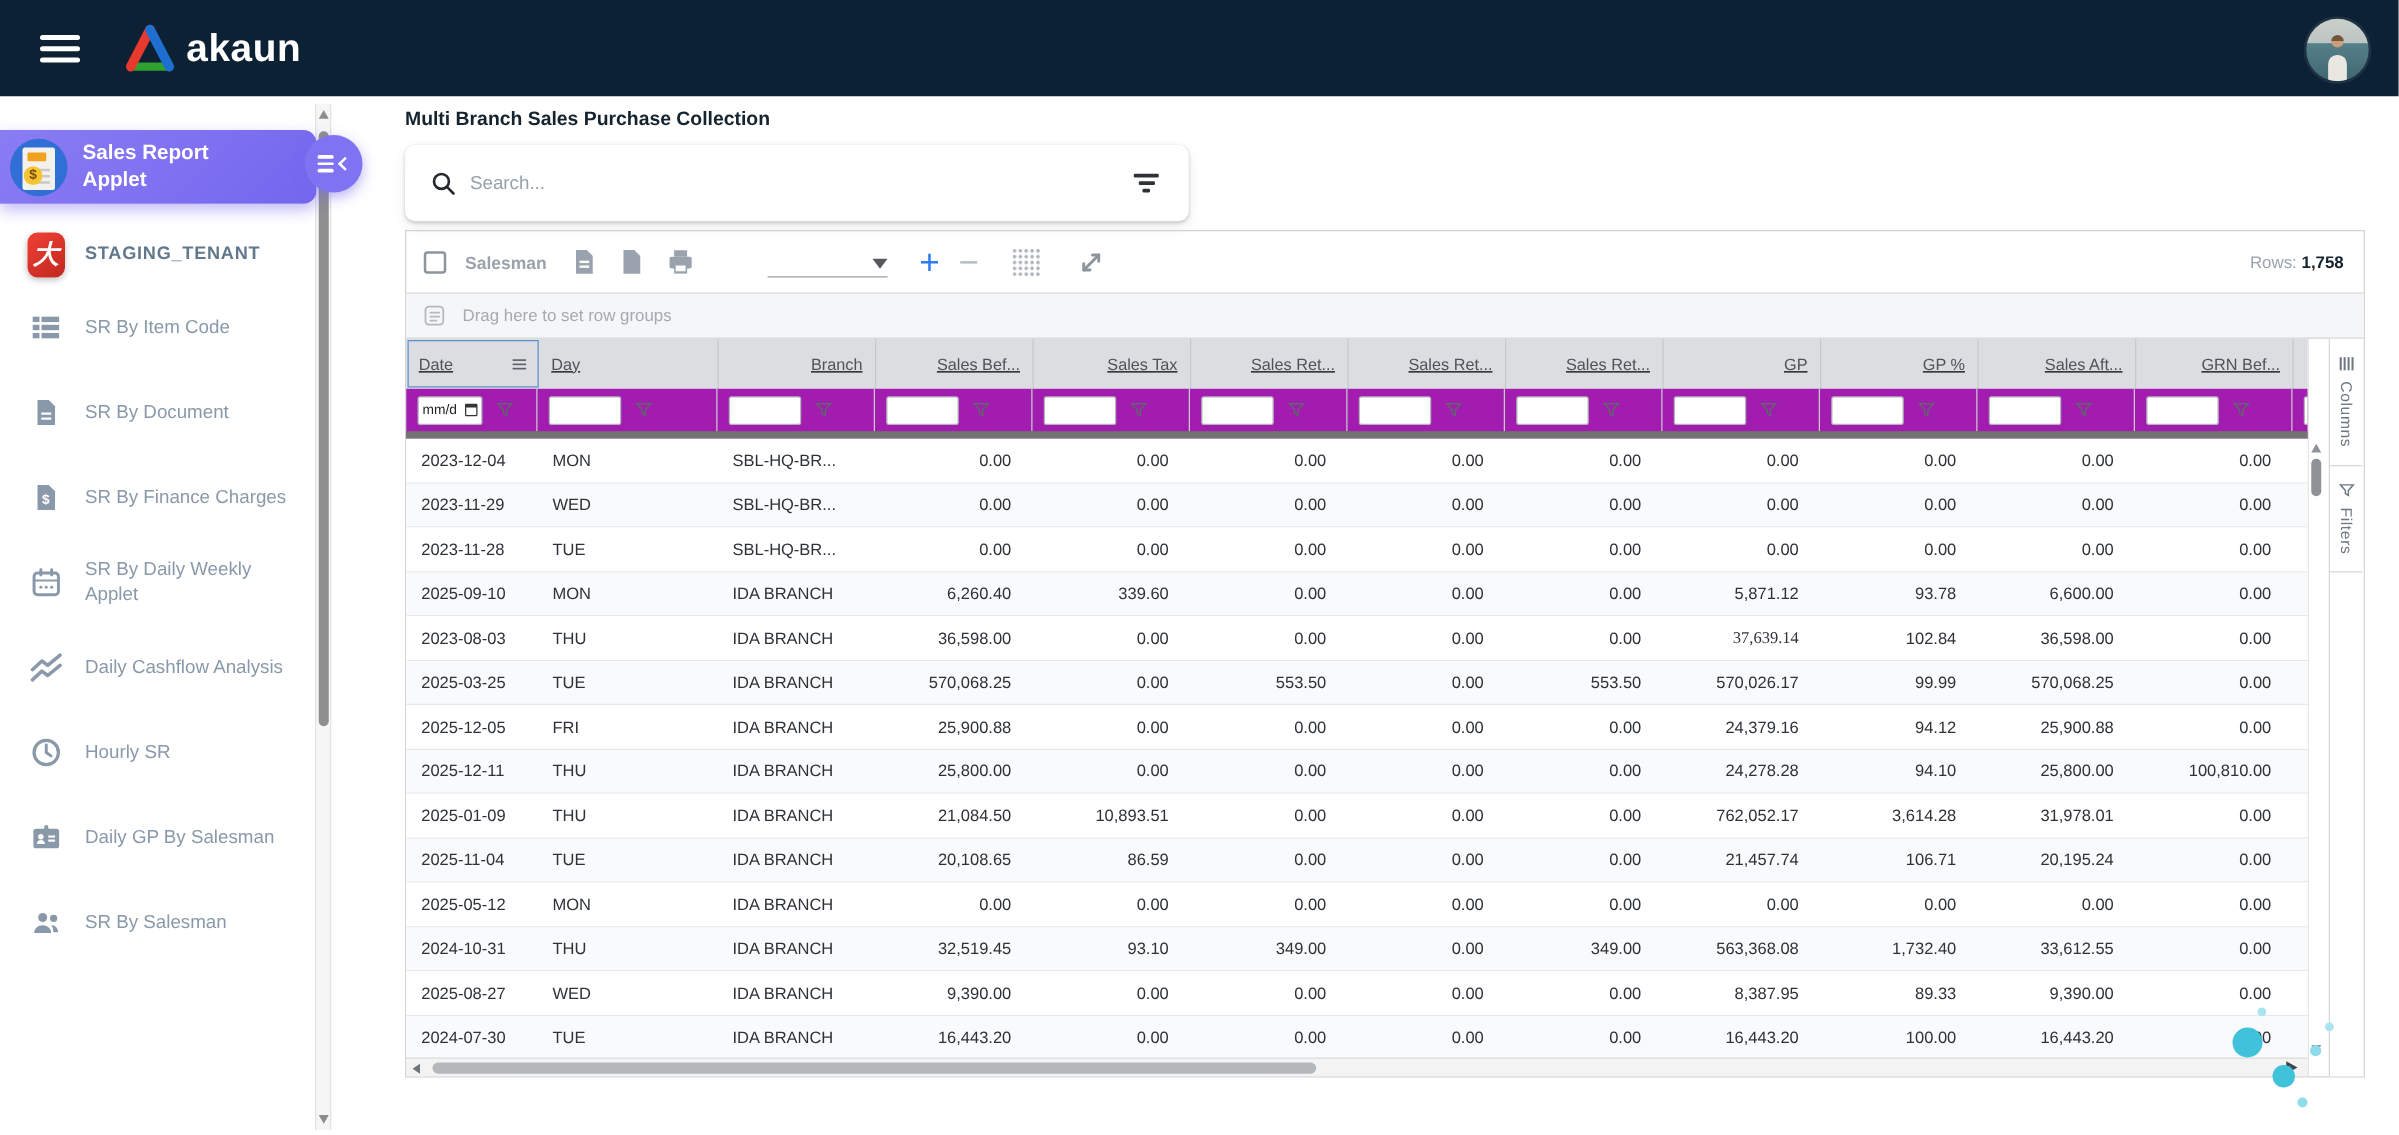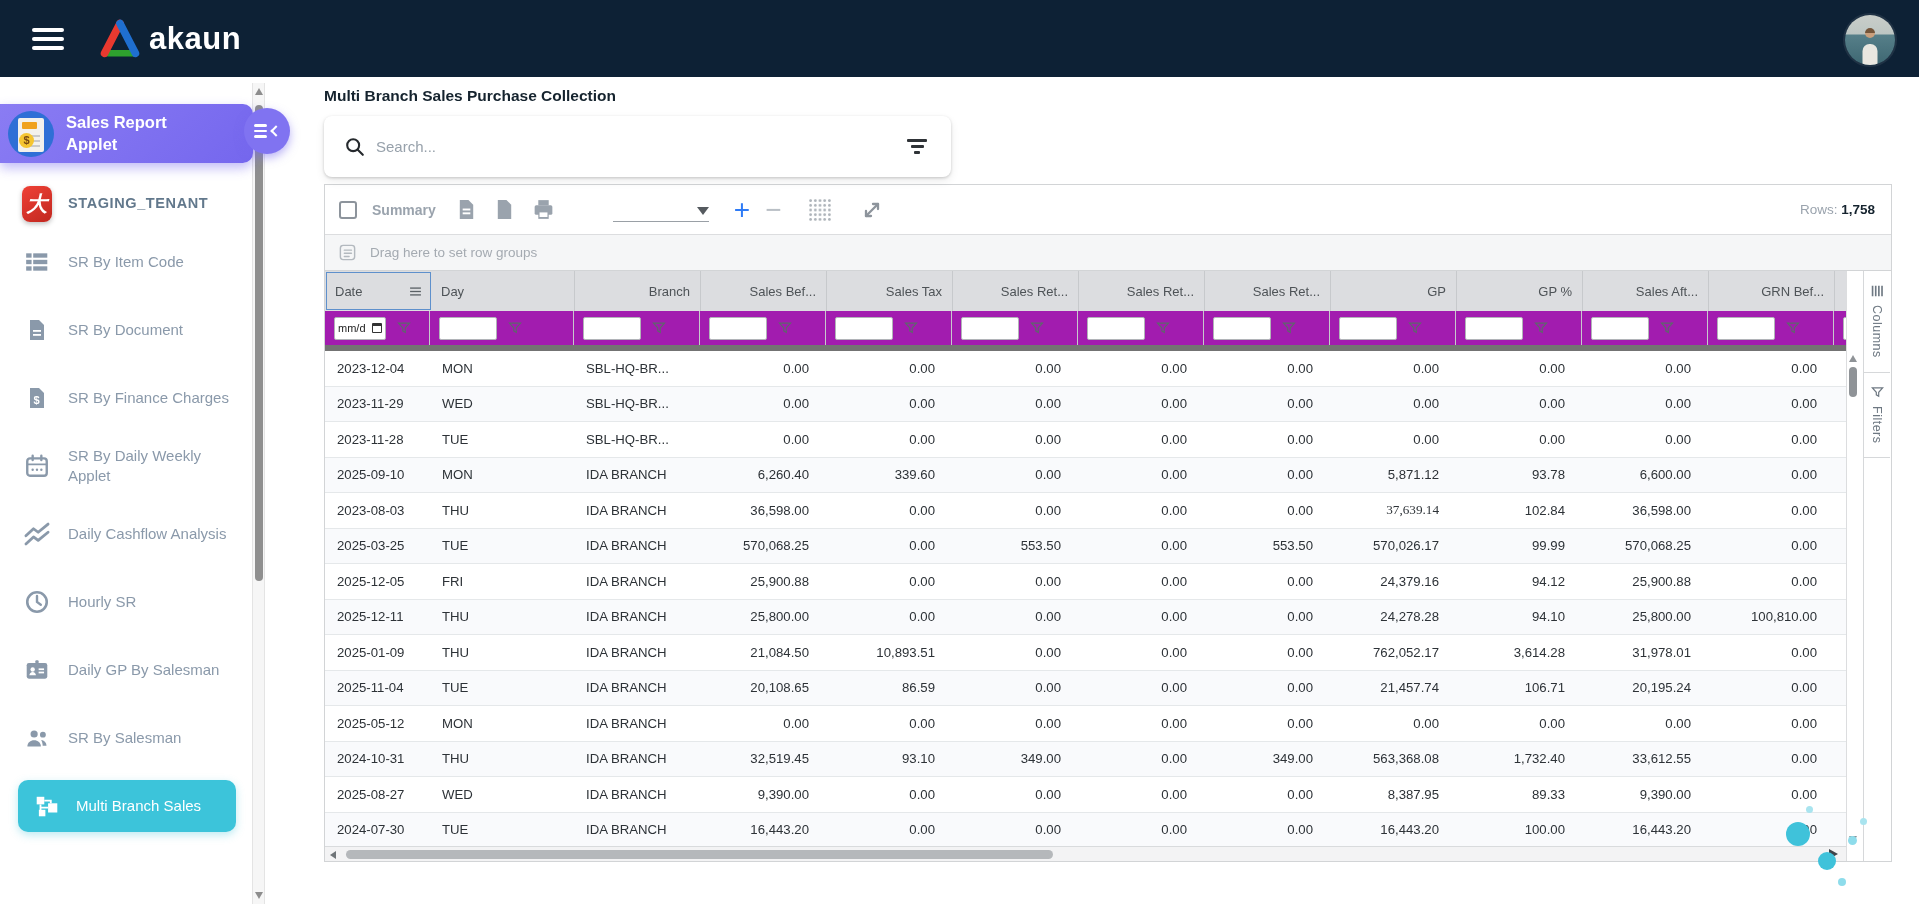--- a/index.html
+++ b/index.html
@@ -93,21 +93,21 @@
   .rows-info { margin-left:auto; font-size:13.5px; color:#9aa3ad; margin-right:2px; }
   .rows-info b { color:#15232e; font-weight:700; }
 
   .rowgroup-bar { height:37px; min-height:37px; background:#f5f6f7; border-top:1px solid #dcdddf;
             border-bottom:1px solid #d2d4d6; display:flex; align-items:center; padding:0 13px; gap:13px;
             color:#a4aab1; font-size:13.5px; }
   .rowgroup-bar .gic { color:#b3b9bf; display:flex; }
 
   .table-zone { flex:1; display:flex; min-height:0; }
   .grid-viewport { width:1522px; min-width:1522px; display:flex; flex-direction:column; border-right:1px solid #dcdddf; }
-  .hrow { height:40px; min-height:40px; background:#dcdde0; display:flex; overflow:hidden; }
+  .hrow { height:40px; min-height:40px; background:#dcdde0; display:flex; overflow:hidden;text-decoration:underline; }
   .hcell { display:flex; align-items:center; padding:0 10px; font-size:13px; color:#4e5357;
             border-right:1px solid #c7c9cc; cursor:pointer; }
   .hcell.num { justify-content:flex-end; }
   .hcell.date-sel { border:1.5px solid #5e90cc; margin:1px 0 1px 1px; background:#dcdde0;
             justify-content:space-between; padding:0 8px; }
   .hcell .menu-ic { color:#5a6065; display:flex; }
   .frow { height:40px; min-height:40px; background:#a21caf; display:flex; border-bottom:6px solid #737373; overflow:hidden; }
   .fcell { display:flex; align-items:center; gap:11px; padding:0 9px; border-right:1px solid #c7c9cc; overflow:hidden; }
   .fbox { height:23px; background:#fff; border:1px solid #b1b4b8; border-radius:2px; width:58px; min-width:40px; }
   .datebox { height:23px; width:52px; min-width:52px; background:#fff; border:1px solid #b1b4b8; border-radius:2px;
@@ -284,33 +284,20 @@
         <span class="ic">
           <svg width="27" height="27" viewBox="0 0 24 24" fill="currentColor">
             <circle cx="9" cy="8" r="3.2"></circle>
             <path d="M3 19c0-3.3 2.7-5.5 6-5.5s6 2.2 6 5.5z"></path>
             <circle cx="16.8" cy="8.6" r="2.6"></circle>
             <path d="M15.2 13.3c2.8.3 4.8 2.3 4.8 5.2h-3.4c0-2-.5-3.8-1.4-5.2z"></path>
           </svg>
         </span>
         <span>SR By Salesman</span>
       </div>
-      <div class="side-item active">
-        <span class="ic">
-          <svg width="26" height="26" viewBox="0 0 24 24">
-            <g fill="currentColor">
-              <rect x="2.5" y="3.5" width="7" height="7"></rect>
-              <rect x="13" y="9.5" width="8.5" height="8.5"></rect>
-              <rect x="4.5" y="15.5" width="6" height="6"></rect>
-            </g>
-            <path d="M6 10.5v7.5M6 13.5h7M9.5 7h6v2.5" stroke="currentColor" stroke-width="1.7" fill="none"></path>
-          </svg>
-        </span>
-        <span>Multi Branch Sales</span>
-      </div>
     </div>
 </nav>
 
 <main class="main">
   <h1 class="page-title">Multi Branch Sales Purchase Collection</h1>
 
   <div class="search-card">
     <span class="tool-ic" style="color:#25292d">
       <svg width="22" height="22" viewBox="0 0 24 24">
           <circle cx="10" cy="10" r="6.5" fill="none" stroke="currentColor" stroke-width="2.3"></circle>
@@ -322,21 +309,21 @@
         <i></i>
         <i></i>
         <i></i>
       </span>
   </div>
 
   <div class="grid-card">
 
     <div class="toolbar">
       <span class="checkbox"></span>
-      <span class="summary-label">Summary</span>
+      <span class="summary-label">Salesman</span>
       <span class="tool-ic">
         <svg width="23" height="23" viewBox="0 0 24 24">
             <path d="M5 2h9l5 5v15H5z" fill="currentColor"></path>
             <rect x="8" y="11" width="8" height="2" fill="#fff"></rect>
             <rect x="8" y="15" width="8" height="2" fill="#fff"></rect>
           </svg>
       </span>
       <span class="tool-ic">
         <svg width="23" height="23" viewBox="0 0 24 24">
             <path d="M5 2h9l5 5v15H5z" fill="currentColor"></path>

